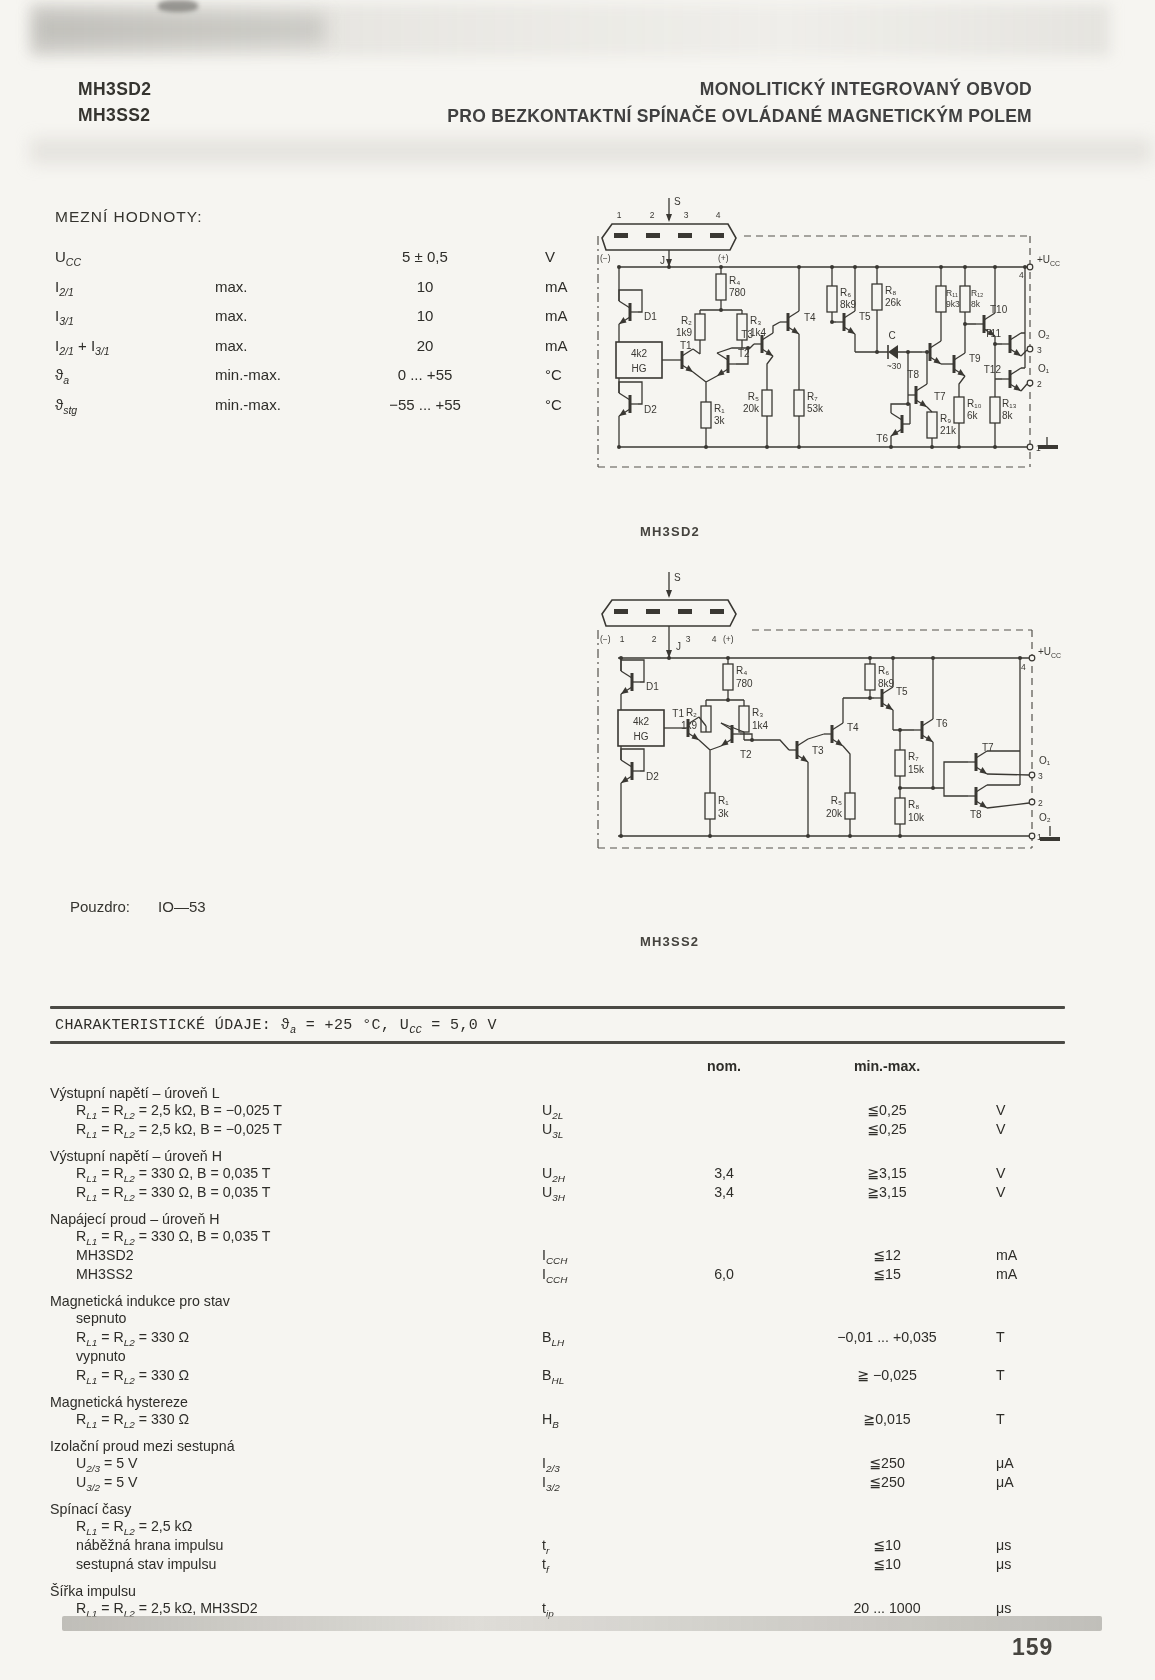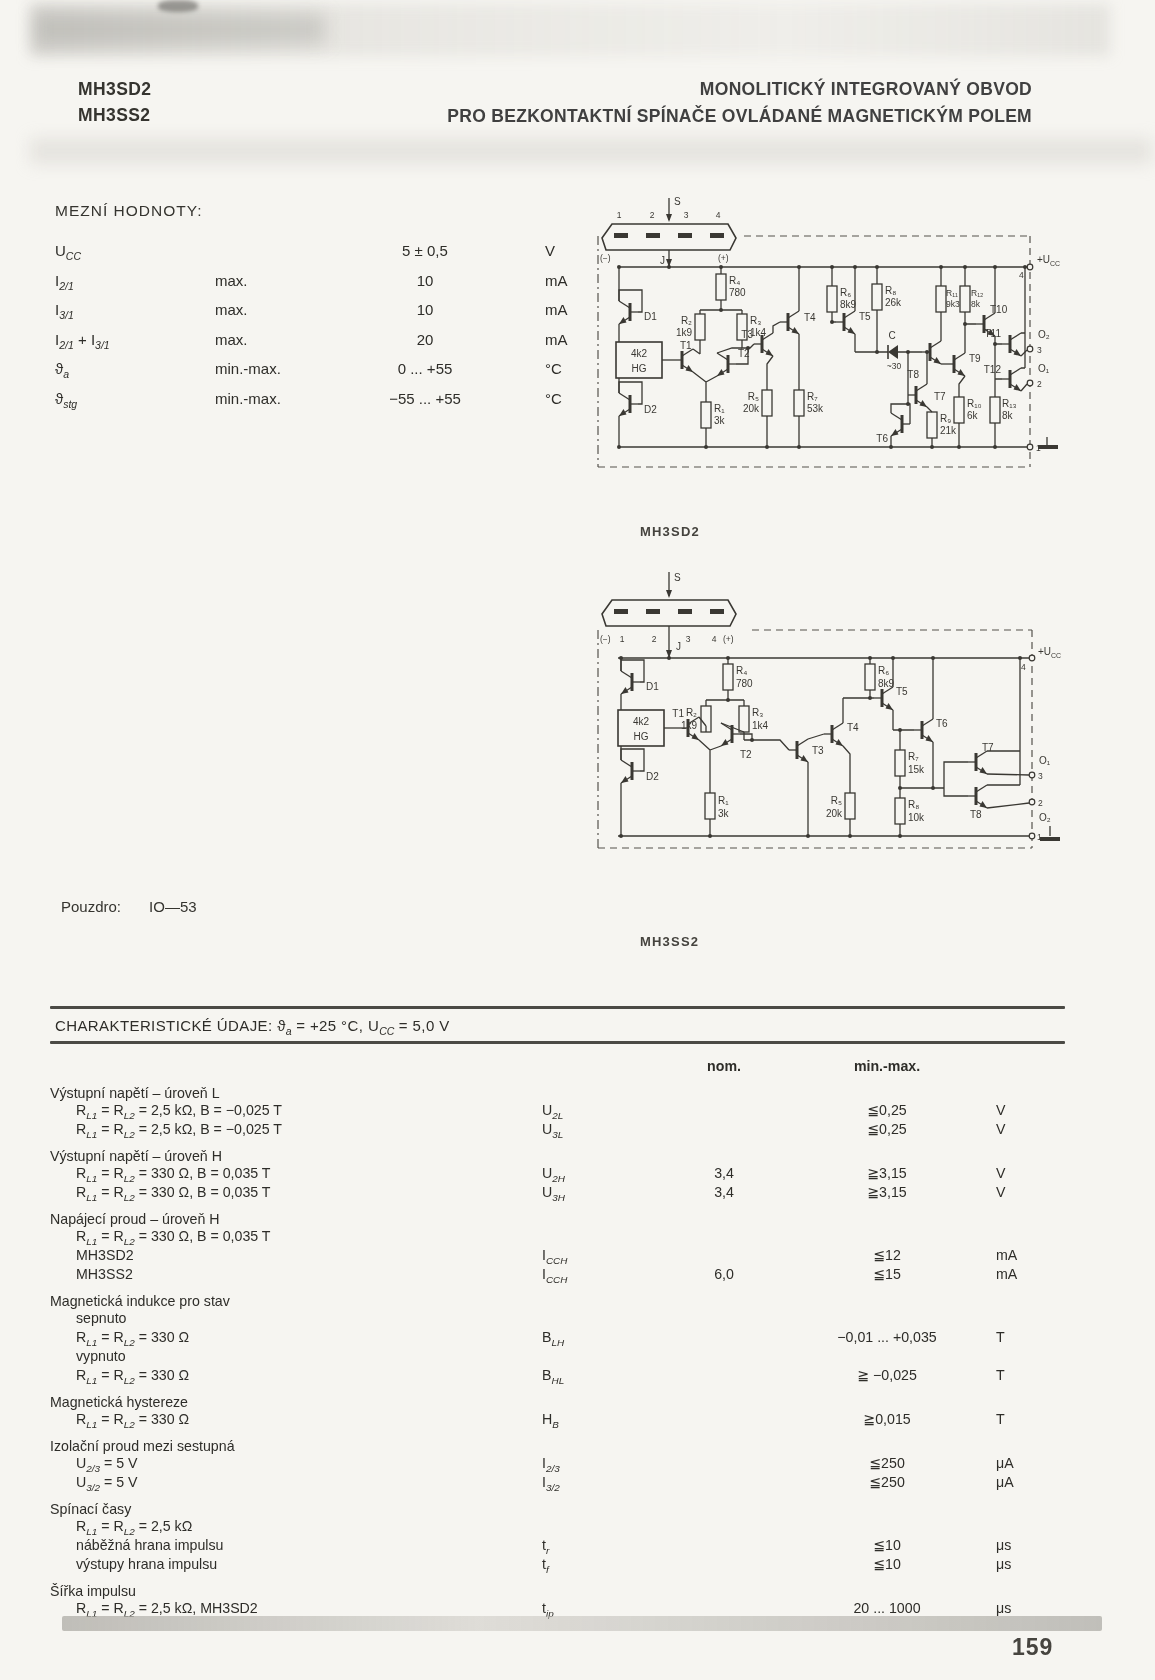--- a/index.html
+++ b/index.html
@@ -12,44 +12,44 @@
   .sm2{left:35px;top:14px;width:290px;height:30px;background:rgba(150,148,142,.32);filter:blur(9px);}
   .sm3{left:158px;top:0;width:40px;height:12px;background:rgba(90,88,84,.55);filter:blur(2px);border-radius:40%;}
   .sm4{left:30px;top:138px;width:1122px;height:26px;background:rgba(196,194,188,.32);filter:blur(8px);}
   .barbottom{position:absolute;left:62px;top:1616px;width:1040px;height:15px;border-radius:2px;filter:blur(.6px);
        background:linear-gradient(90deg,rgba(173,171,165,.75),rgba(198,196,190,.5) 40%,rgba(170,168,162,.7));}
   
   .parts{position:absolute;left:78px;top:76px;font-size:17.5px;font-weight:700;line-height:26px;letter-spacing:.4px;color:#35342f;}
   .titles{position:absolute;left:320px;top:76px;width:712px;text-align:right;font-size:17.5px;font-weight:700;line-height:27px;letter-spacing:.3px;color:#404040;}
   
   .limits{position:absolute;left:55px;top:196px;width:560px;}
-  .limits h2{font-size:15.5px;font-weight:400;letter-spacing:1px;margin:6px 0 16px 0;color:#35342f;}
+  .limits h2{font-size:15.5px;font-weight:400;letter-spacing:1px;margin:12px 0 16px 0;color:#35342f;}
   .lrow{display:grid;grid-template-columns:160px 135px 150px 70px;line-height:29.5px;font-size:15px;}
   .lrow .v{text-align:center;}
   .lrow .u{padding-left:45px;}
   sub{font-size:.7em;font-style:italic;line-height:0;letter-spacing:0;}
   
   .schem{position:absolute;}
   svg{overflow:visible;}
   .wire{stroke:#3a3833;stroke-width:1.3;fill:none;}
   .wire2{stroke:#3a3833;stroke-width:1.6;fill:none;}
   .dsh{stroke:#55534d;stroke-width:1.2;fill:none;stroke-dasharray:7 5;}
   .dshd{stroke:#55534d;stroke-width:1.2;fill:none;stroke-dasharray:9 4 2 4;}
   .fil{fill:#3a3833;stroke:none;}
   .opn{fill:#f6f5f1;stroke:#3a3833;stroke-width:1.2;}
   .pkg{fill:#f6f5f1;stroke:#3a3833;stroke-width:1.6;}
   text{font-family:"Liberation Sans",sans-serif;font-size:10px;fill:#3a3833;}
   .sm{font-size:8.5px;}
   .caption{position:absolute;font-size:13px;font-weight:700;letter-spacing:1.2px;color:#45433e;}
-  .pouzdro{position:absolute;left:61px;top:898px;font-size:15px;color:#35342f;}
+  .pouzdro{position:absolute;left:70px;top:898px;font-size:15px;color:#35342f;}
   .pouzdro span{margin-right:28px;}
   
   .ct{position:absolute;left:50px;top:1006px;width:1015px;font-size:14.2px;color:#2e2d29;}
   .rule{height:3px;background:#4b4a45;border-radius:1px;}
-  .ct-head{padding:8px 5px 7px 5px;font-size:15px;letter-spacing:.4px;}
+  .ct-head{padding:8px 5px 7px 5px;font-size:15px;letter-spacing:.4px;font-family:Liberation Mono, monospace;}
   .crow{display:grid;grid-template-columns:492px 118px 128px 198px 79px;line-height:19px;}
   .crow .c{padding-left:26px;}
   .crow .nom,.crow .mm{text-align:center;}
   .crow .un{padding-left:10px;}
   .hdr{margin-top:13px;font-weight:700;}
   .grp{margin-top:9px;}
   .grp:first-of-type{margin-top:14px;}
   .pageno{position:absolute;left:1012px;top:1634px;font-size:23px;font-weight:700;color:#46443f;letter-spacing:1px;}
 </style>
 </head>
@@ -611,21 +611,21 @@
           <span></span>
       </div>
       <div class="crow">
         <span class="c">náběžná hrana impulsu</span>
         <span>t<sub>r</sub></span>
         <span class="nom"></span>
         <span class="mm">≦10</span>
         <span class="un">μs</span>
       </div>
       <div class="crow">
-        <span class="c">výstupy hrana impulsu</span>
+        <span class="c">sestupná stav impulsu</span>
         <span>t<sub>f</sub></span>
         <span class="nom"></span>
         <span class="mm">≦10</span>
         <span class="un">μs</span>
       </div>
     </div>
 
     <div class="grp">
       <div>Šířka impulsu</div>
       <div class="crow">

